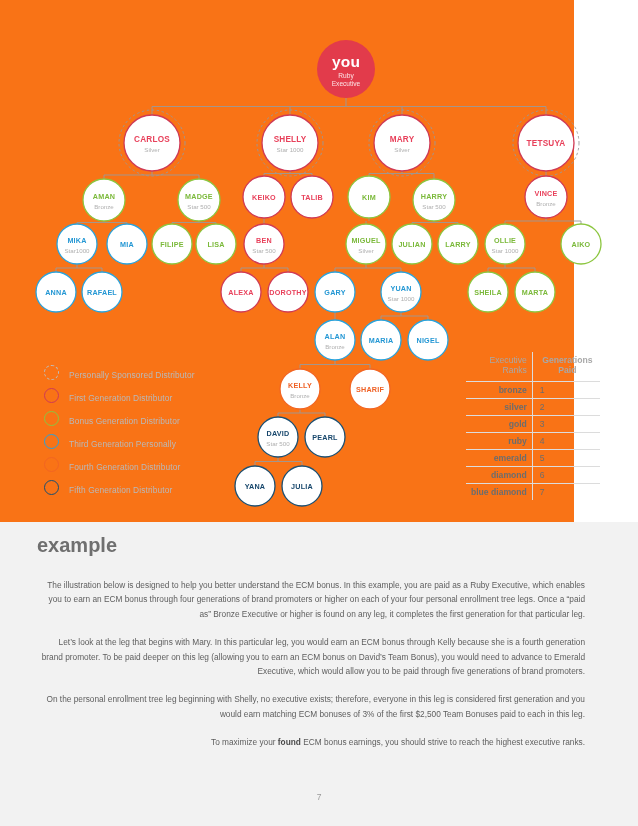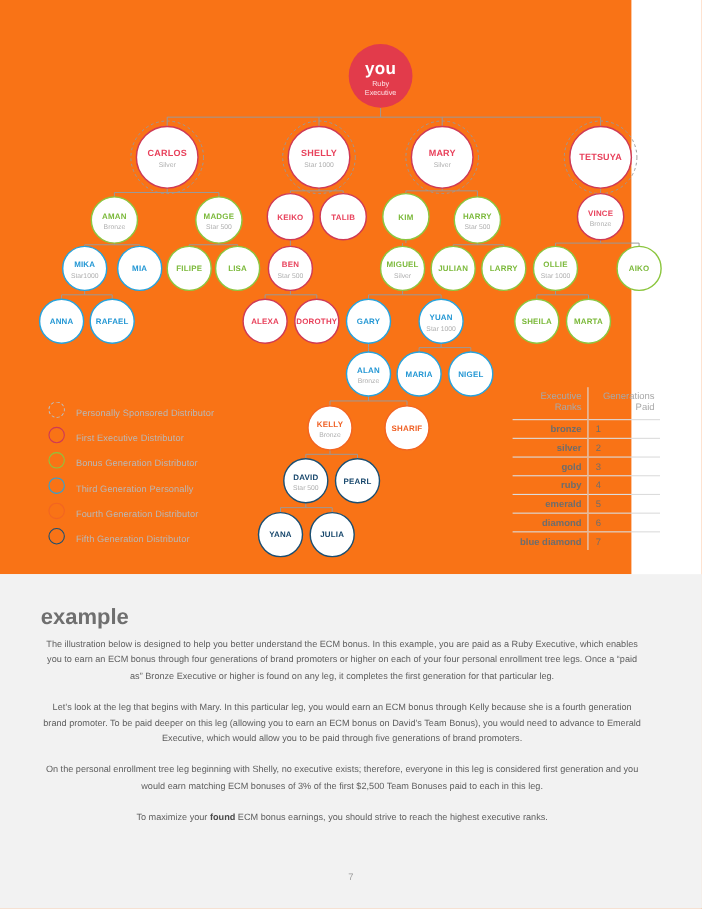--- a/index.html
+++ b/index.html
@@ -46,49 +46,49 @@
   
   #ranks{
     position:absolute;left:466px;top:352px;width:134px;
     font-family:"Liberation Sans", sans-serif;
   }
   #ranks table{border-collapse:collapse;width:100%;}
   #ranks th, #ranks td{
     font-size:8.6px;color:#a8a8a8;font-weight:normal;padding:3px 5px 3px 0;
   }
   #ranks th{vertical-align:top;text-align:right;line-height:1.2;}
-  #ranks th.gens{text-align:right;padding-left:7px;}
+  #ranks th.gens{text-align:center;padding-left:7px;font-weight:bold;}
   #ranks td.rank{
     text-align:right;color:#6d6d6d;font-weight:bold;border-top:1px solid #dcdcdc;
   }
   #ranks td.gen{
     text-align:left;color:#6d6d6d;border-top:1px solid #dcdcdc;
     border-left:1px solid #dcdcdc;padding-left:7px;
   }
   #ranks th.ranks-h{border-bottom:none;}
   #ranks tr.head th{padding-bottom:5px;}
   #ranks th.gens{border-left:1px solid #dcdcdc;}
 
   
   #example-section{
     position:absolute;left:0;top:522px;width:638px;height:304px;
     background:#f2f2f2;
   }
   #example-title{
-    position:absolute;left:37px;top:28px;
+    position:absolute;left:37px;top:12px;
     font-size:20px;color:#6f6f6f;font-weight:bold;
     font-family:"Liberation Sans", sans-serif;
   }
   #example-body{
     position:absolute;left:37px;top:56px;width:548px;
   }
   #example-body p{
     margin:0 0 14px 0;
     font-size:8.3px;line-height:14.4px;color:#5e5e5e;
-    text-align:center;
+    text-align:right;
   }
   #example-body p b{font-weight:bold;color:#4a4a4a;}
   #page-num{
     position:absolute;left:0;top:270px;width:638px;text-align:center;
     font-size:8.5px;color:#9a9a9a;font-family:"Liberation Sans", sans-serif;
   }
 </style>
 </head>
 <body>
 
@@ -350,21 +350,21 @@
     </svg>
 </div>
 
 <div id="legend">
     <div class="legend-row">
       <div class="legend-swatch" style="border: 1.2px dashed rgb(189, 189, 189);"></div>
       <span class="legend-text">Personally Sponsored Distributor</span>
     </div>
     <div class="legend-row">
       <div class="legend-swatch" style="border: 1.4px solid rgb(207, 58, 85);"></div>
-      <span class="legend-text">First Executive Distributor</span>
+      <span class="legend-text">First Generation Distributor</span>
     </div>
     <div class="legend-row">
       <div class="legend-swatch" style="border: 1.4px solid rgb(140, 198, 63);"></div>
       <span class="legend-text">Bonus Generation Distributor</span>
     </div>
     <div class="legend-row">
       <div class="legend-swatch" style="border: 1.4px solid rgb(39, 163, 221);"></div>
       <span class="legend-text">Third Generation Personally</span>
     </div>
     <div class="legend-row">

